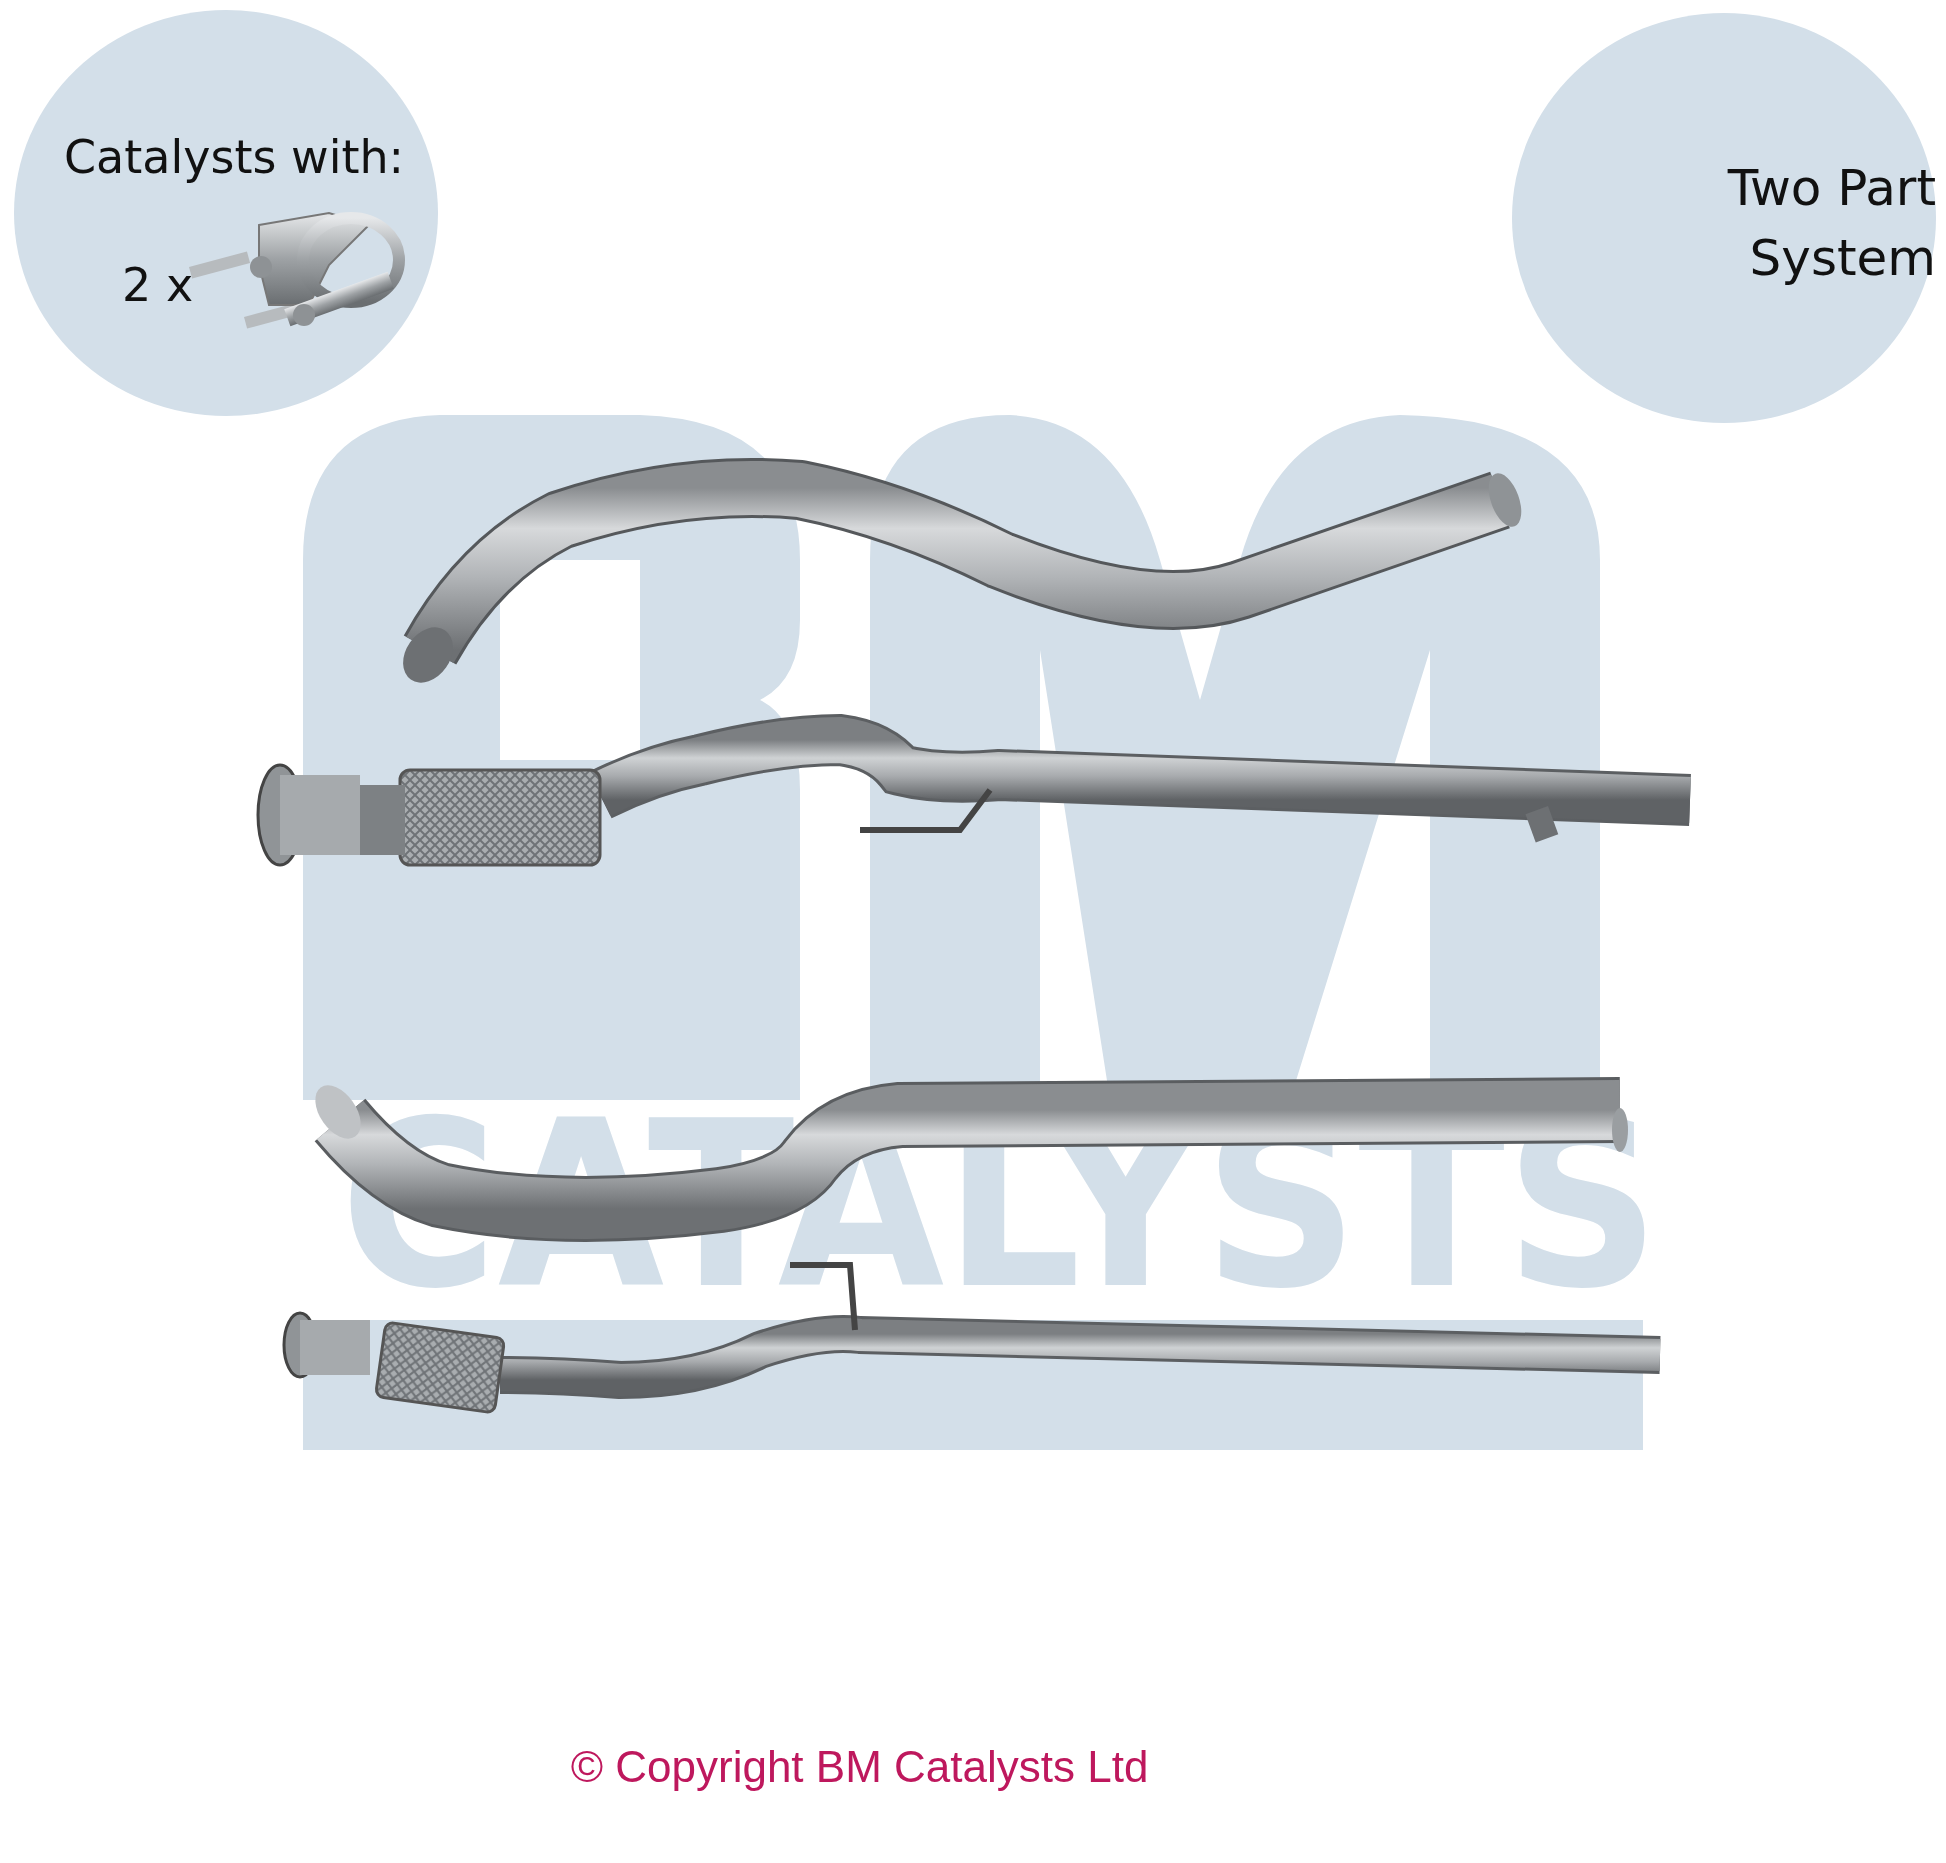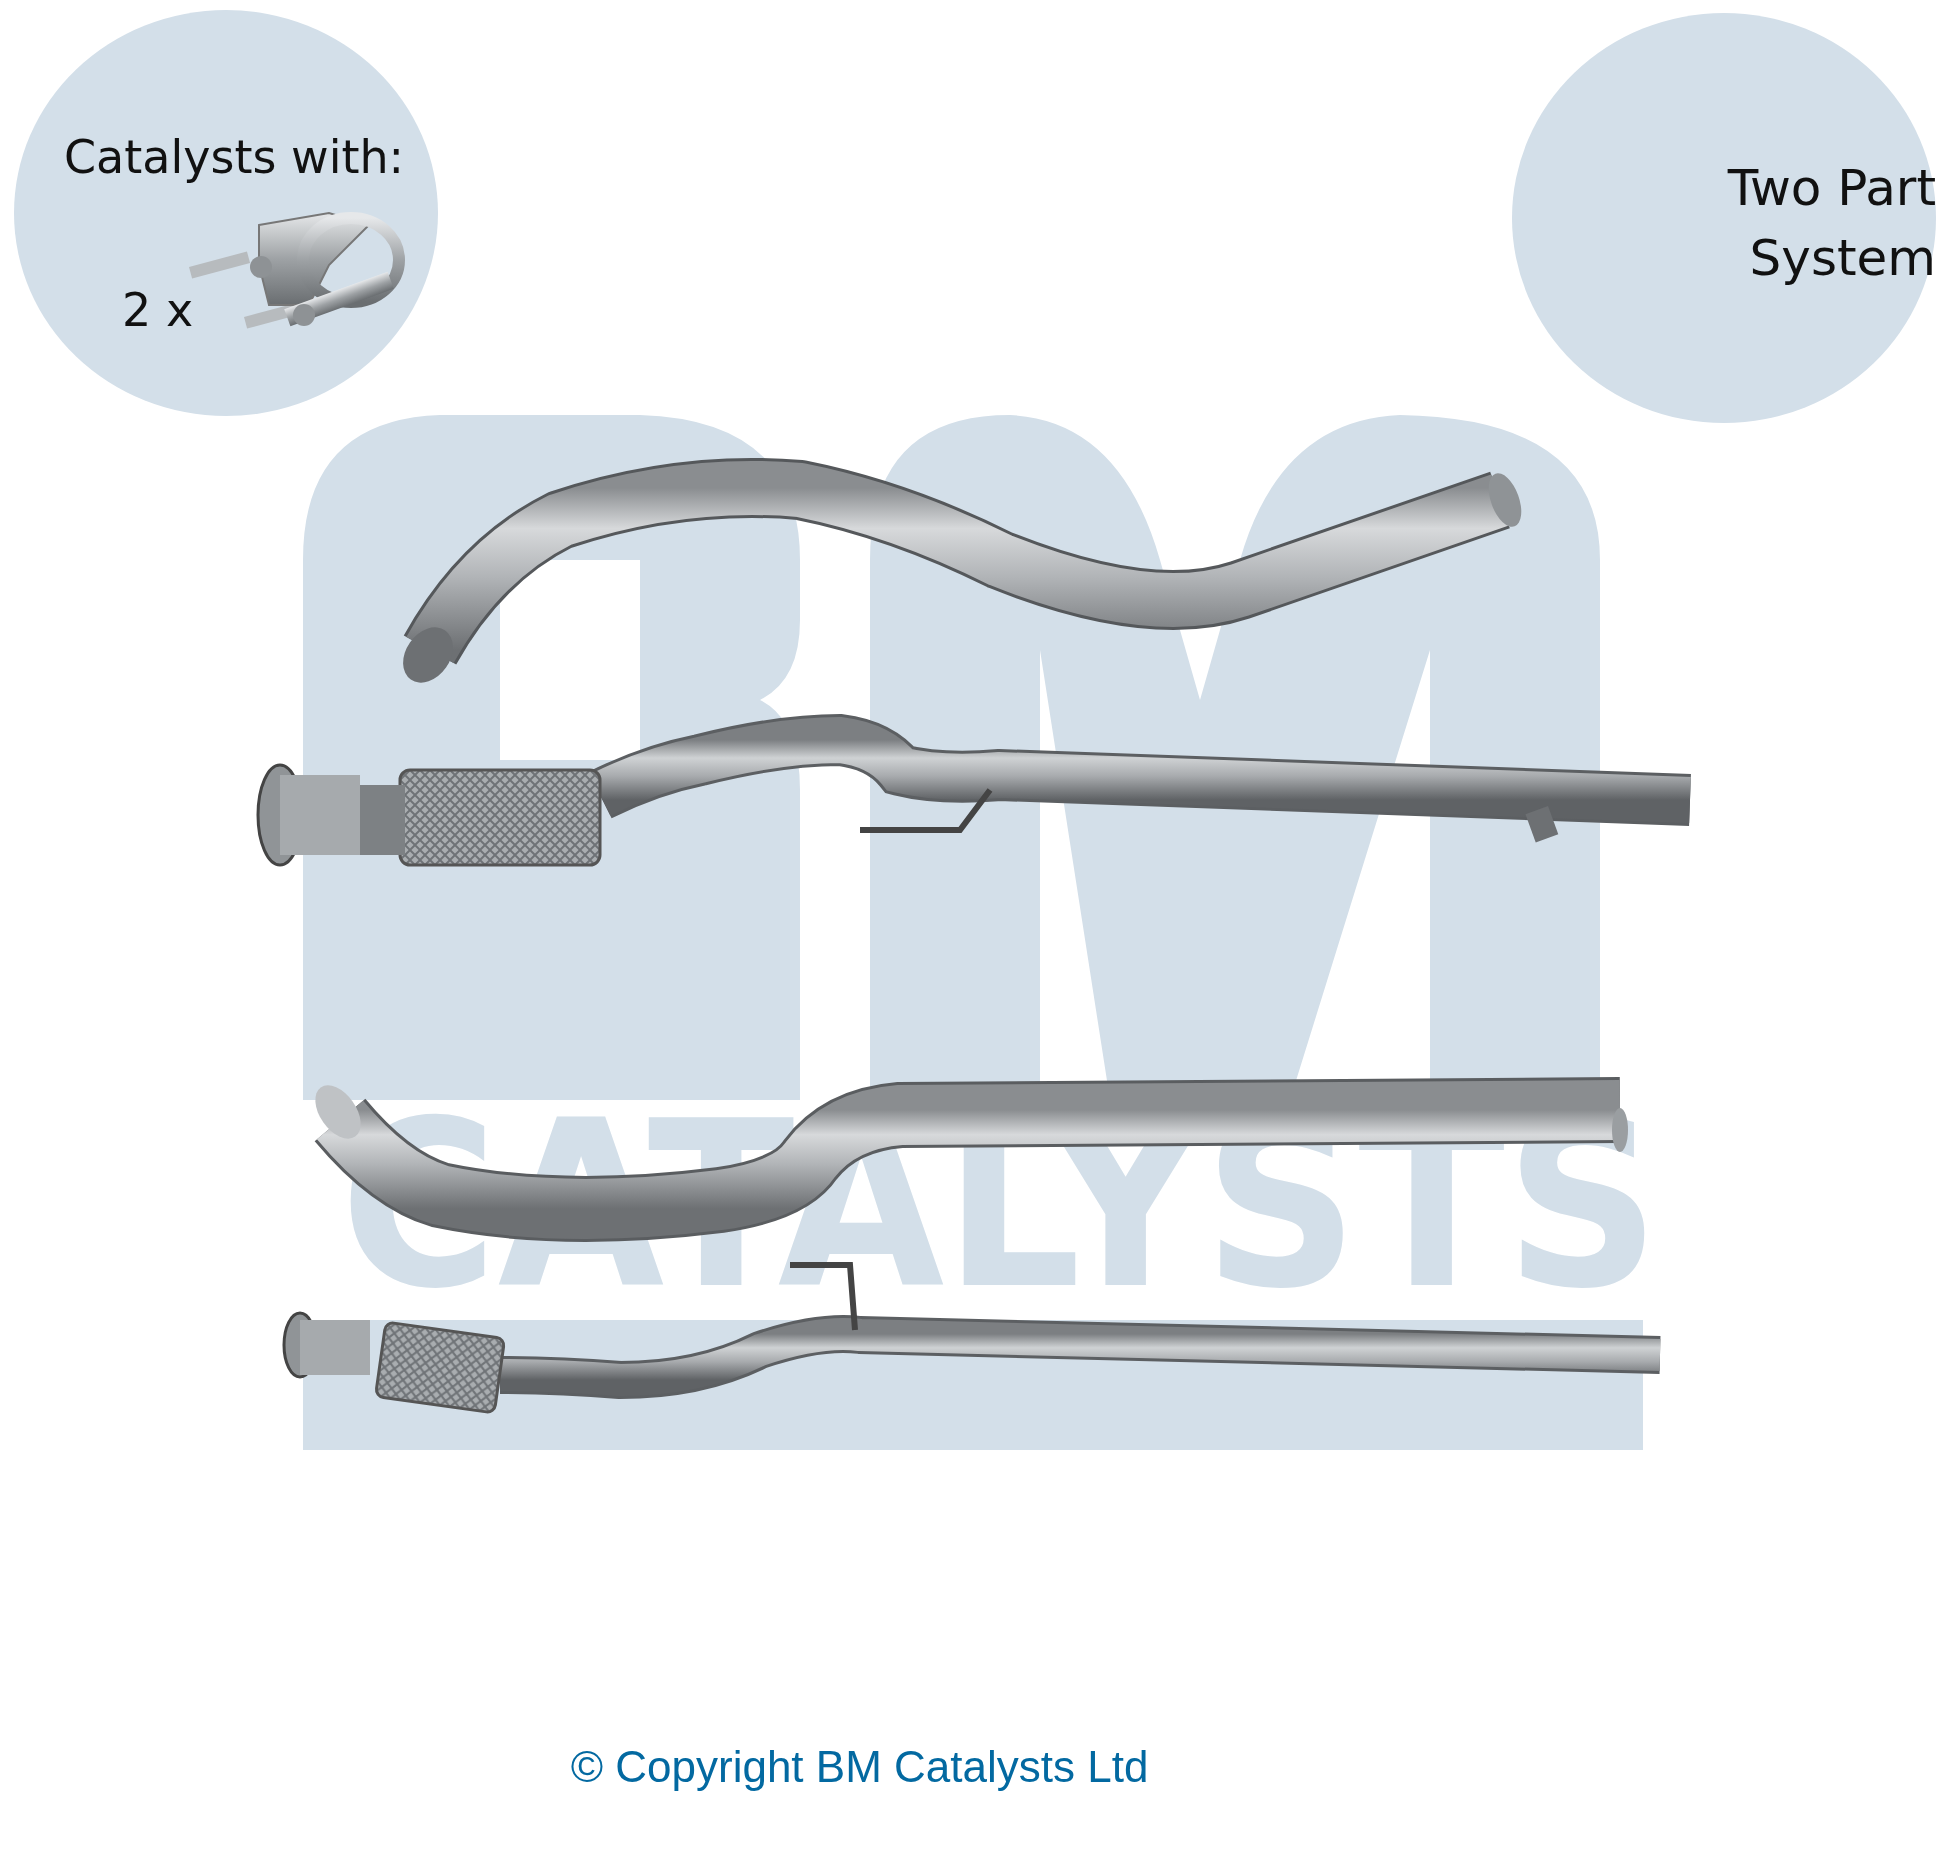--- a/index.html
+++ b/index.html
@@ -3,25 +3,25 @@
 <meta charset="utf-8">
 <style>
   html, body { margin:0; padding:0; background:#ffffff; }
   body { width:1946px; height:1863px; position:relative; overflow:hidden;
          font-family:"Liberation Sans", sans-serif; color:#111; }
   .circle { position:absolute; border-radius:50%; background:#d3dfe9; }
   #circle-left { left:14px; top:10px; width:424px; height:406px; }
   #circle-right { left:1512px; top:13px; width:424px; height:410px; }
   .circle-text { position:absolute; font-family:"DejaVu Sans", sans-serif; color:#111; }
   #supplied-label { left:40px; top:120px; width:360px; text-align:center; font-size:46px; }
-  #qty-label { left:108px; top:248px; font-size:46px;margin-top:25px; }
+  #qty-label { left:108px; top:248px; font-size:46px; }
   #two-part { left:0; top:140px; width:100%; text-align:right; font-size:50px; line-height:70px; }
   .watermark { position:absolute; left:0; top:0; }
   .copyright { position:absolute; left:0; width:1719px; top:1742px; text-align:center;
-               font-size:44px; color:#0369a1; }
+               font-size:44px; color:#be185d; }
   svg text { font-family:"DejaVu Sans", sans-serif; }
 </style>
 </head>
 <body>
 
 <svg class="watermark" width="1946" height="1863" viewBox="0 0 1946 1863">
   <defs>
     <linearGradient id="metal" x1="0" y1="0" x2="0" y2="1">
       <stop offset="0" stop-color="#8a8d90"></stop>
       <stop offset="0.25" stop-color="#d7d9db"></stop>

